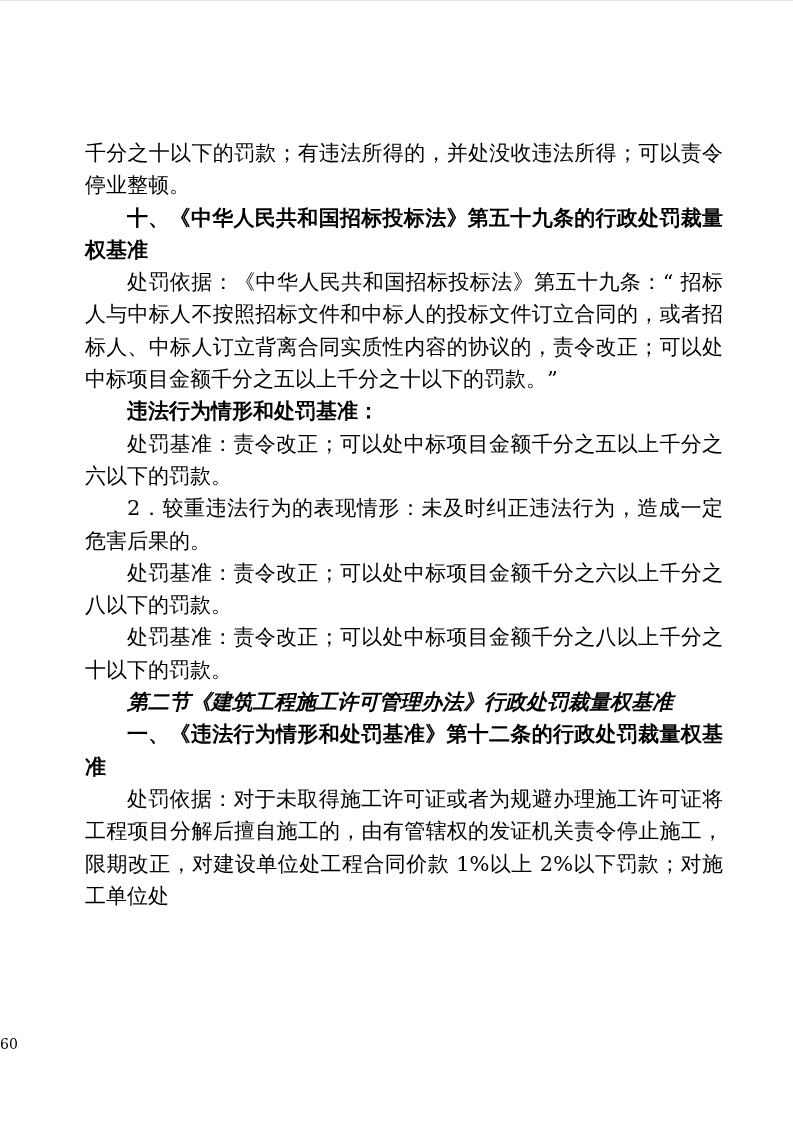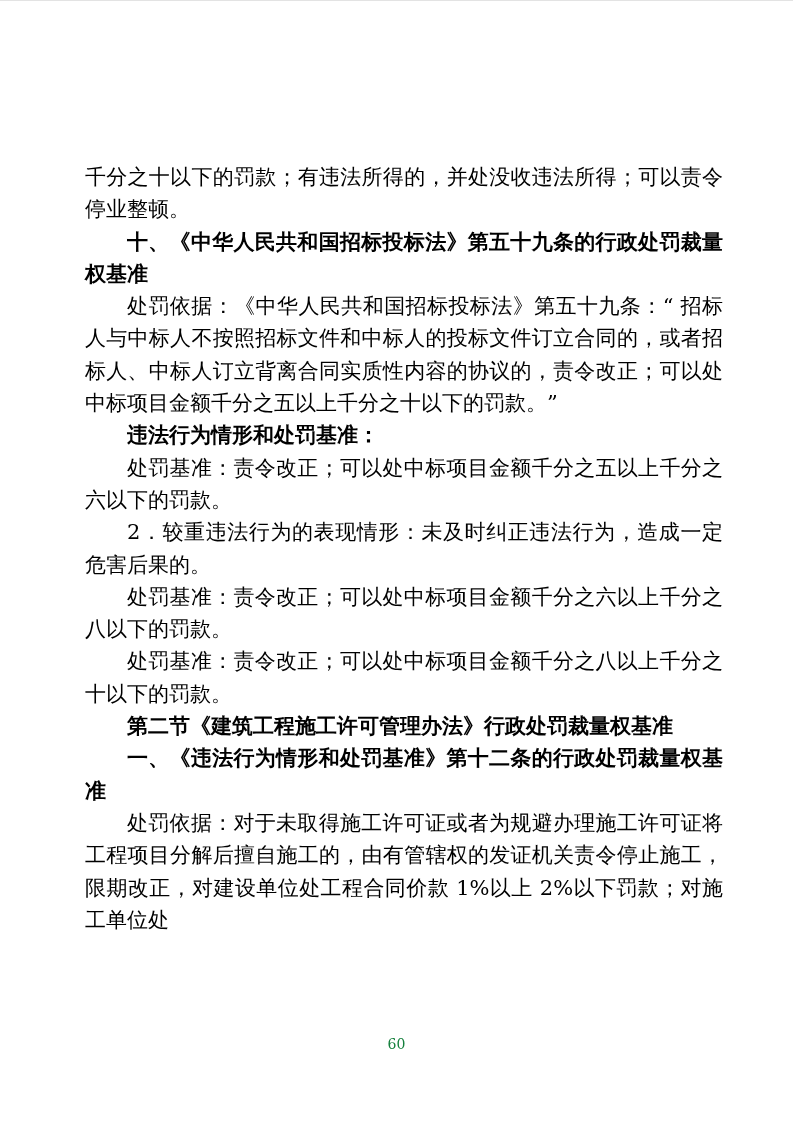--- a/index.html
+++ b/index.html
@@ -20,43 +20,42 @@
     top: 0; left: 0; right: 0;
     height: 1px;
     background: #e3e3e3;
   }
   .page {
     position: absolute;
     top: 0; left: 0;
     width: 793px;
     box-sizing: border-box;
     padding: 137px 70px 0 85px;
-    margin-top: 24px;
   }
   p.para {
     margin: 0;
     font-size: 21px;
     line-height: 32.3px;
     text-align: justify;
     text-justify: inter-ideograph;
     text-indent: 2em;
     word-break: break-all;
   }
   p.no-indent { text-indent: 0; }
   p.bold { font-weight: bold; }
   .b { font-weight: normal; }
-  .section-gap { margin-top: 27px; }
+  .section-gap { margin-top: 27px; font-style: italic; }
   .footer {
     position: absolute;
     top: 1036px;
     left: 0;
     width: 100%;
-    text-align: center;
+    text-align: left;
     font-size: 14px;
-    color: #15803d;
+    color: #000000;
   }
 </style>
 </head>
 <body>
 
 <div class="page-top-edge"></div>
 
 <div class="page">
 
   <p class="para no-indent">千分之十以下的罚款；有违法所得的，并处没收违法所得；可以责令停业整顿。</p>

